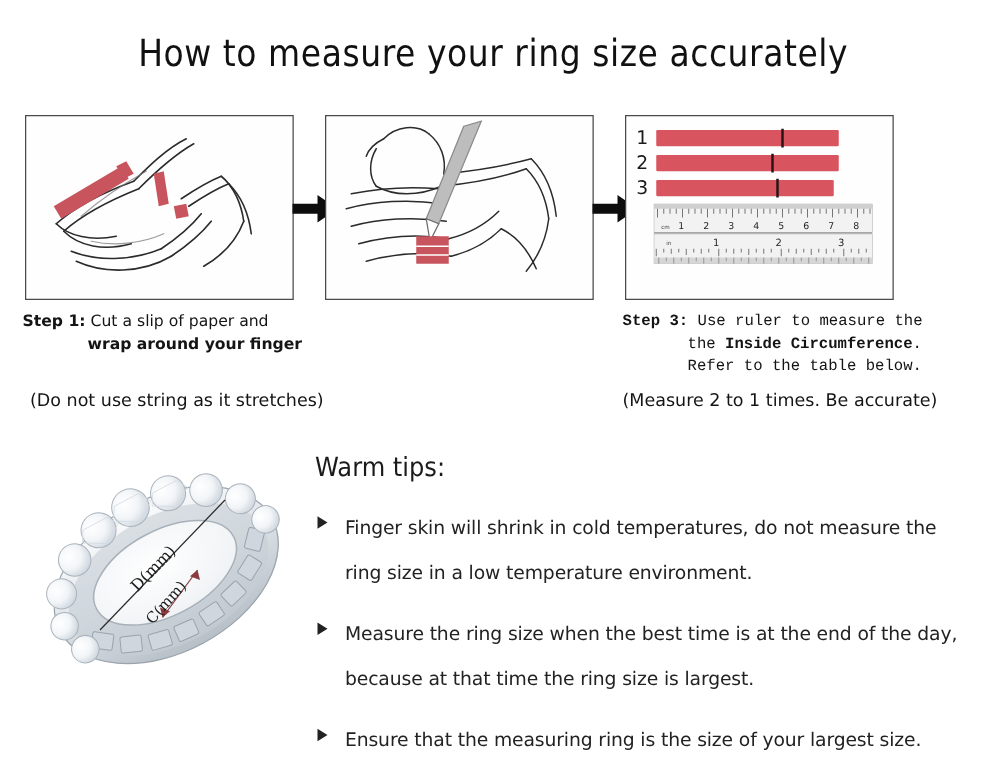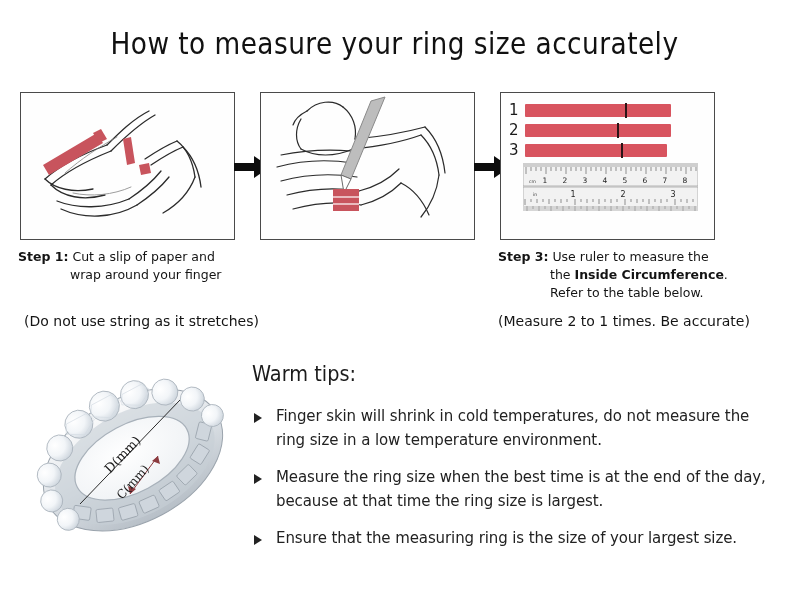--- a/index.html
+++ b/index.html
@@ -131,24 +131,24 @@
   .caption {
     position: absolute;
     top: 0;
     font-family: "DejaVu Sans", sans-serif;
     font-size: 12.5px;
     line-height: 18px;
     color: #141414;
   }
   .caption-1 { left: 18px; width: 235px; }
   .caption-2 { left: 258px; width: 235px; }
-  .caption-3 { left: 498px; width: 265px; }
+  .caption-3 { left: 498px; width: 265px; font-family: Liberation Mono, monospace; }
   .caption .lead { font-weight: bold; }
   .caption .strong { font-weight: bold; }
-  .caption .indent { display: block; padding-left: 52px; }
+  .caption .indent { display: block; padding-left: 52px; font-weight: bold; }
   .caption .indent-3 { display: block; padding-left: 52px; }
 
   .note {
     position: absolute;
     font-family: "DejaVu Sans", sans-serif;
     font-size: 14px;
     color: #141414;
   }
   .note-1 { left: 24px; top: 313px; }
   .note-3 { left: 498px; top: 313px; }
@@ -177,21 +177,21 @@
     margin: 0 0 18px 0;
     transform: scaleX(0.92);
     transform-origin: left center;
   }
   .tip-item {
     position: relative;
     padding-left: 24px;
     margin-bottom: 13px;
     font-family: "DejaVu Sans", sans-serif;
     font-size: 15px;
-    line-height: 24px;
+    line-height: 36px;
     color: #222;
     letter-spacing: -0.1px;
   }
   .tip-bullet {
     position: absolute;
     left: 2px;
     top: 9px;
     width: 0;
     height: 0;
     border-left: 8px solid #222;

